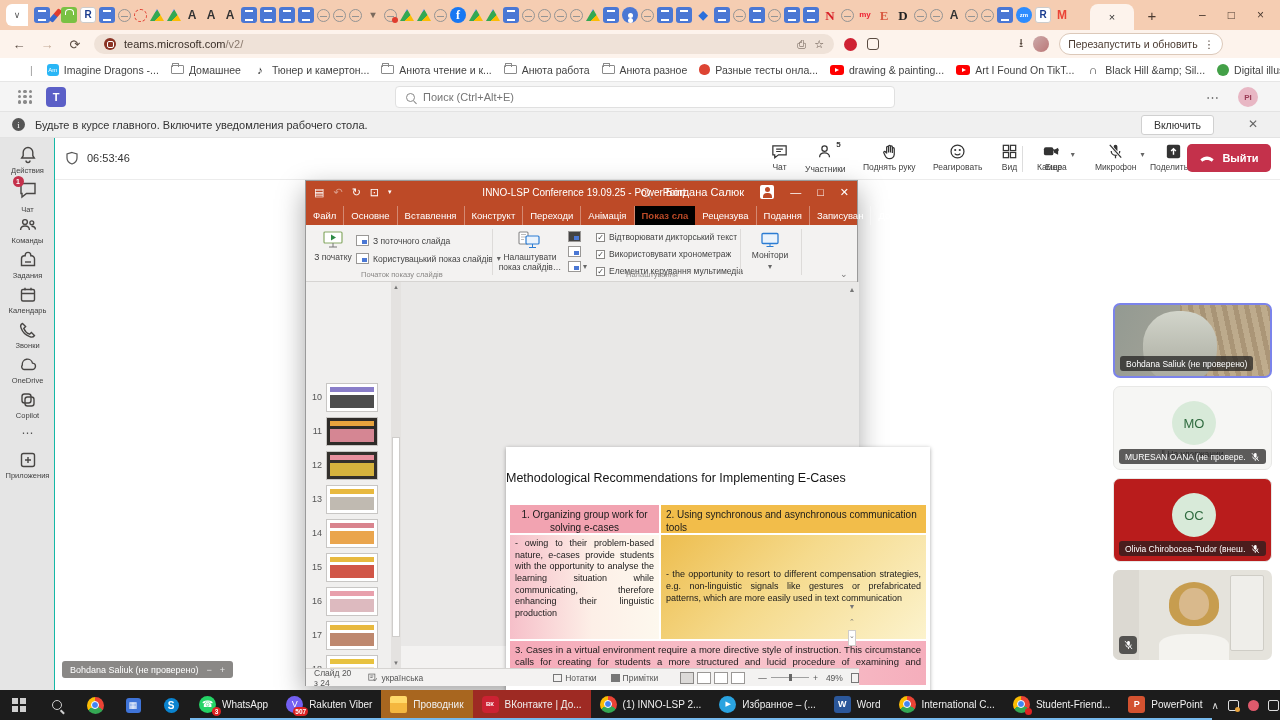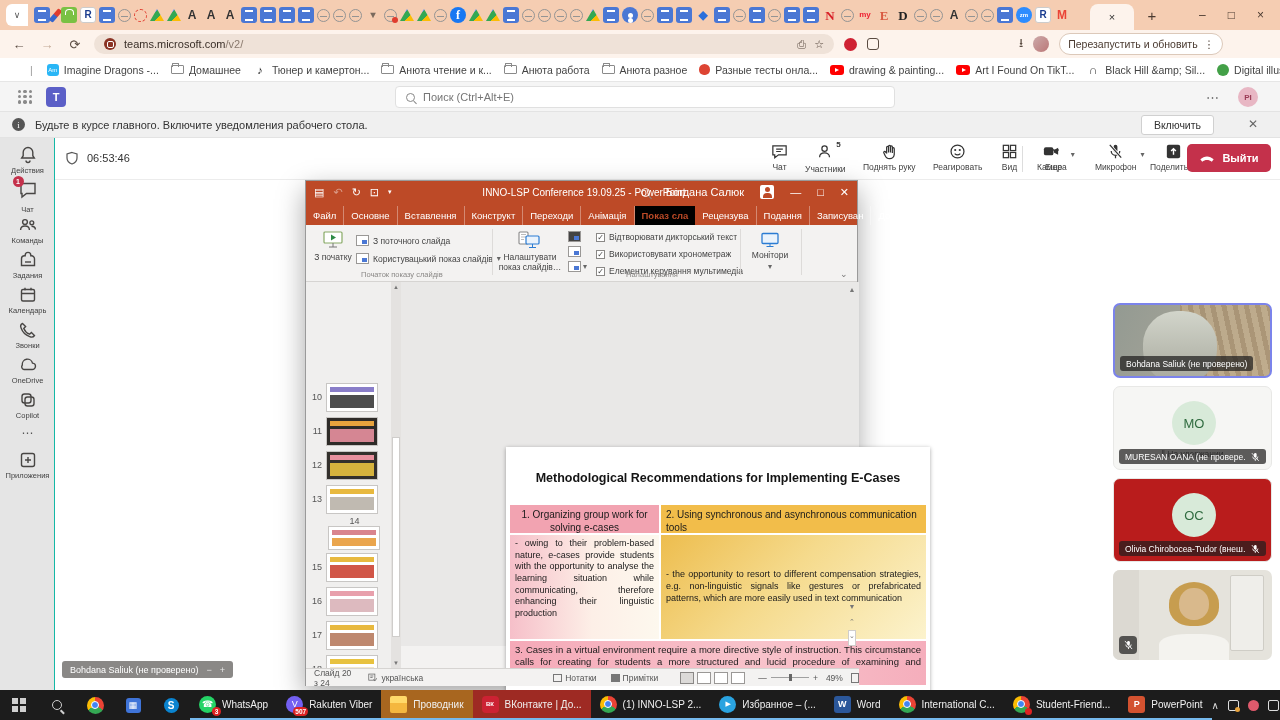--- a/index.html
+++ b/index.html
@@ -123,21 +123,21 @@
 .slide{position:absolute;left:105px;top:165px;width:424px;height:246px;background:#fff;box-shadow:0 1px 4px rgba(0,0,0,.35)}
 .sscroll{position:absolute;right:2px;top:0;width:10px;height:364px;color:#777;font-size:7px;text-align:center}
 .sscroll .thm{position:absolute;left:1px;width:8px;top:348px;height:16px;background:#fff;border:1px solid #cfcdcb}
 .arr{position:absolute;left:0;width:10px}
 .pstatus{position:absolute;left:0;top:487px;width:553px;height:18px;background:#f3f2f1;border-top:1px solid #d6d4d2;font-size:8.5px;color:#555;display:flex;align-items:center}
 .vico{width:14px;height:12px;border:1px solid #9a9896;margin-right:3px;display:inline-block;background:#fff}
 .vico.on{background:#dcdad8;border-color:#8a8886}
 .zoomline{width:50px;height:1px;background:#a0a0a0;position:relative;display:inline-block;margin:0 4px}
 .zoomline i{position:absolute;left:18px;top:-3px;width:3px;height:7px;background:#666}
 
-.sl-title{margin-top:24px;text-align:center;font-size:12.5px;font-weight:700;color:#141414}
+.sl-title{margin-top:24px;text-align:left;font-size:12.5px;font-weight:400;color:#141414}
 .sl-table{position:absolute;left:4px;right:4px;top:58px;display:grid;grid-template-columns:149px 1fr;gap:2px;background:#fff}
 .sl-c{padding:3px 5px;font-size:9px;color:#1a1a1a;line-height:1.3}
 .h1c{background:#f2a3b1;text-align:center;font-size:10px;height:28px}
 .h2c{background:#f2bd4a;font-size:10px;height:28px}
 .b1c{background:linear-gradient(90deg,#f6bfc9,#fdefe7 55%,#fdf8ee);height:104px;text-align:justify}
 .b2c{background:linear-gradient(135deg,#edbd4e,#f5da8c 45%,#fcf3cd);height:104px;text-align:justify;display:flex;align-items:center}
 .r3c{grid-column:1/3;background:linear-gradient(90deg,#f5a9b8,#f8c3cb 60%,#f5aebc);height:44px;font-size:9.5px;text-align:justify}
 
 .tile{position:absolute;left:1113px;width:159px;border-radius:7px;overflow:hidden}
 .tile .vlabel{position:absolute;left:5px;bottom:5px;max-width:149px;background:rgba(32,31,30,.72);color:#fff;font-size:8.5px;padding:2.5px 6px;border-radius:3px;white-space:nowrap;overflow:hidden;display:flex;align-items:center;gap:5px}
@@ -680,21 +680,21 @@
             </div>
 
             <div class="srow" style="top: 200px;">
               <span class="snum">13</span>
               <span class="sthumb" style="background: rgb(255, 255, 255);">
                 <i class="st-a" style="background: rgb(232, 185, 63);"></i>
                 <i class="st-b" style="background: rgb(185, 179, 168);"></i>
               </span>
             </div>
 
-            <div class="srow" style="top: 234px; flex-direction: column;">
+            <div class="srow" style="top: 234px;">
               <span class="snum">14</span>
               <span class="sthumb" style="background: rgb(255, 255, 255);">
                 <i class="st-a" style="background: rgb(217, 132, 142);"></i>
                 <i class="st-b" style="background: rgb(232, 155, 58);"></i>
               </span>
             </div>
 
             <div class="srow" style="top: 268px;">
               <span class="snum">15</span>
               <span class="sthumb" style="background: rgb(255, 255, 255);">

